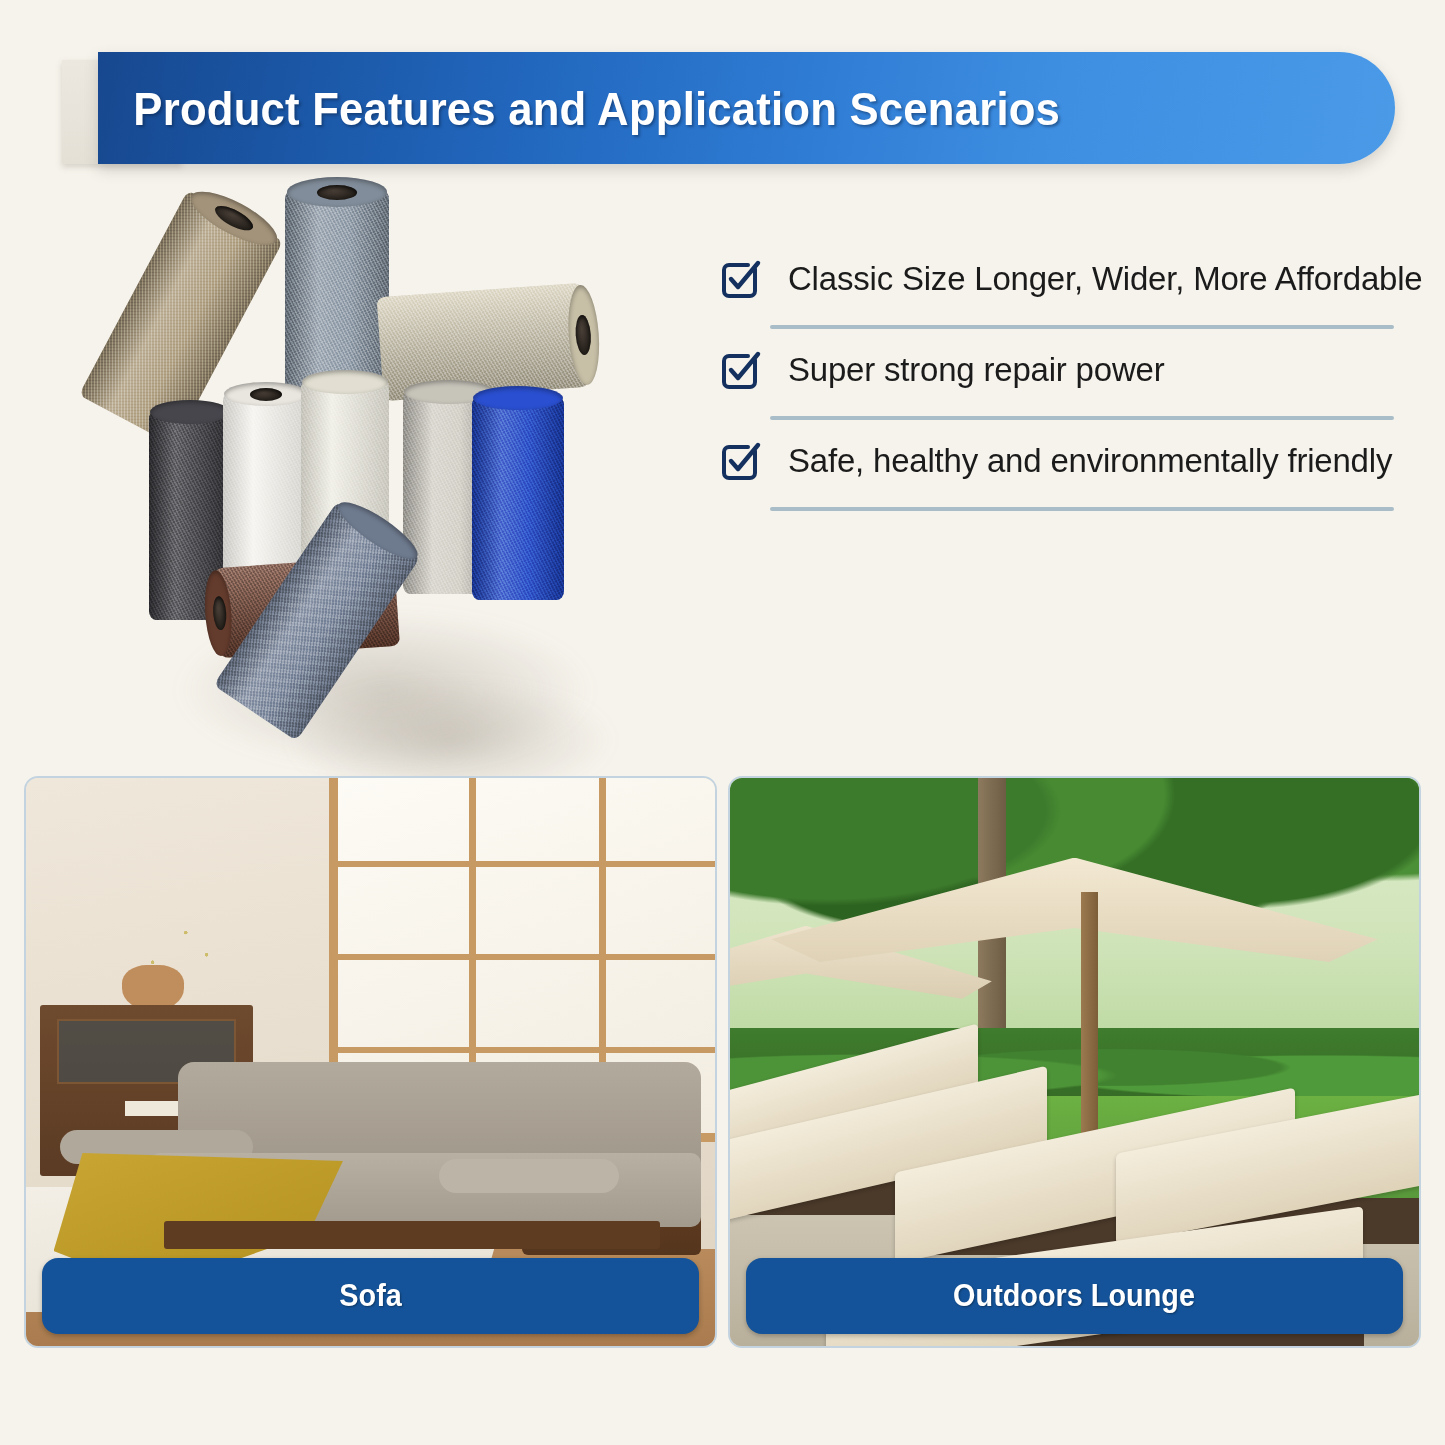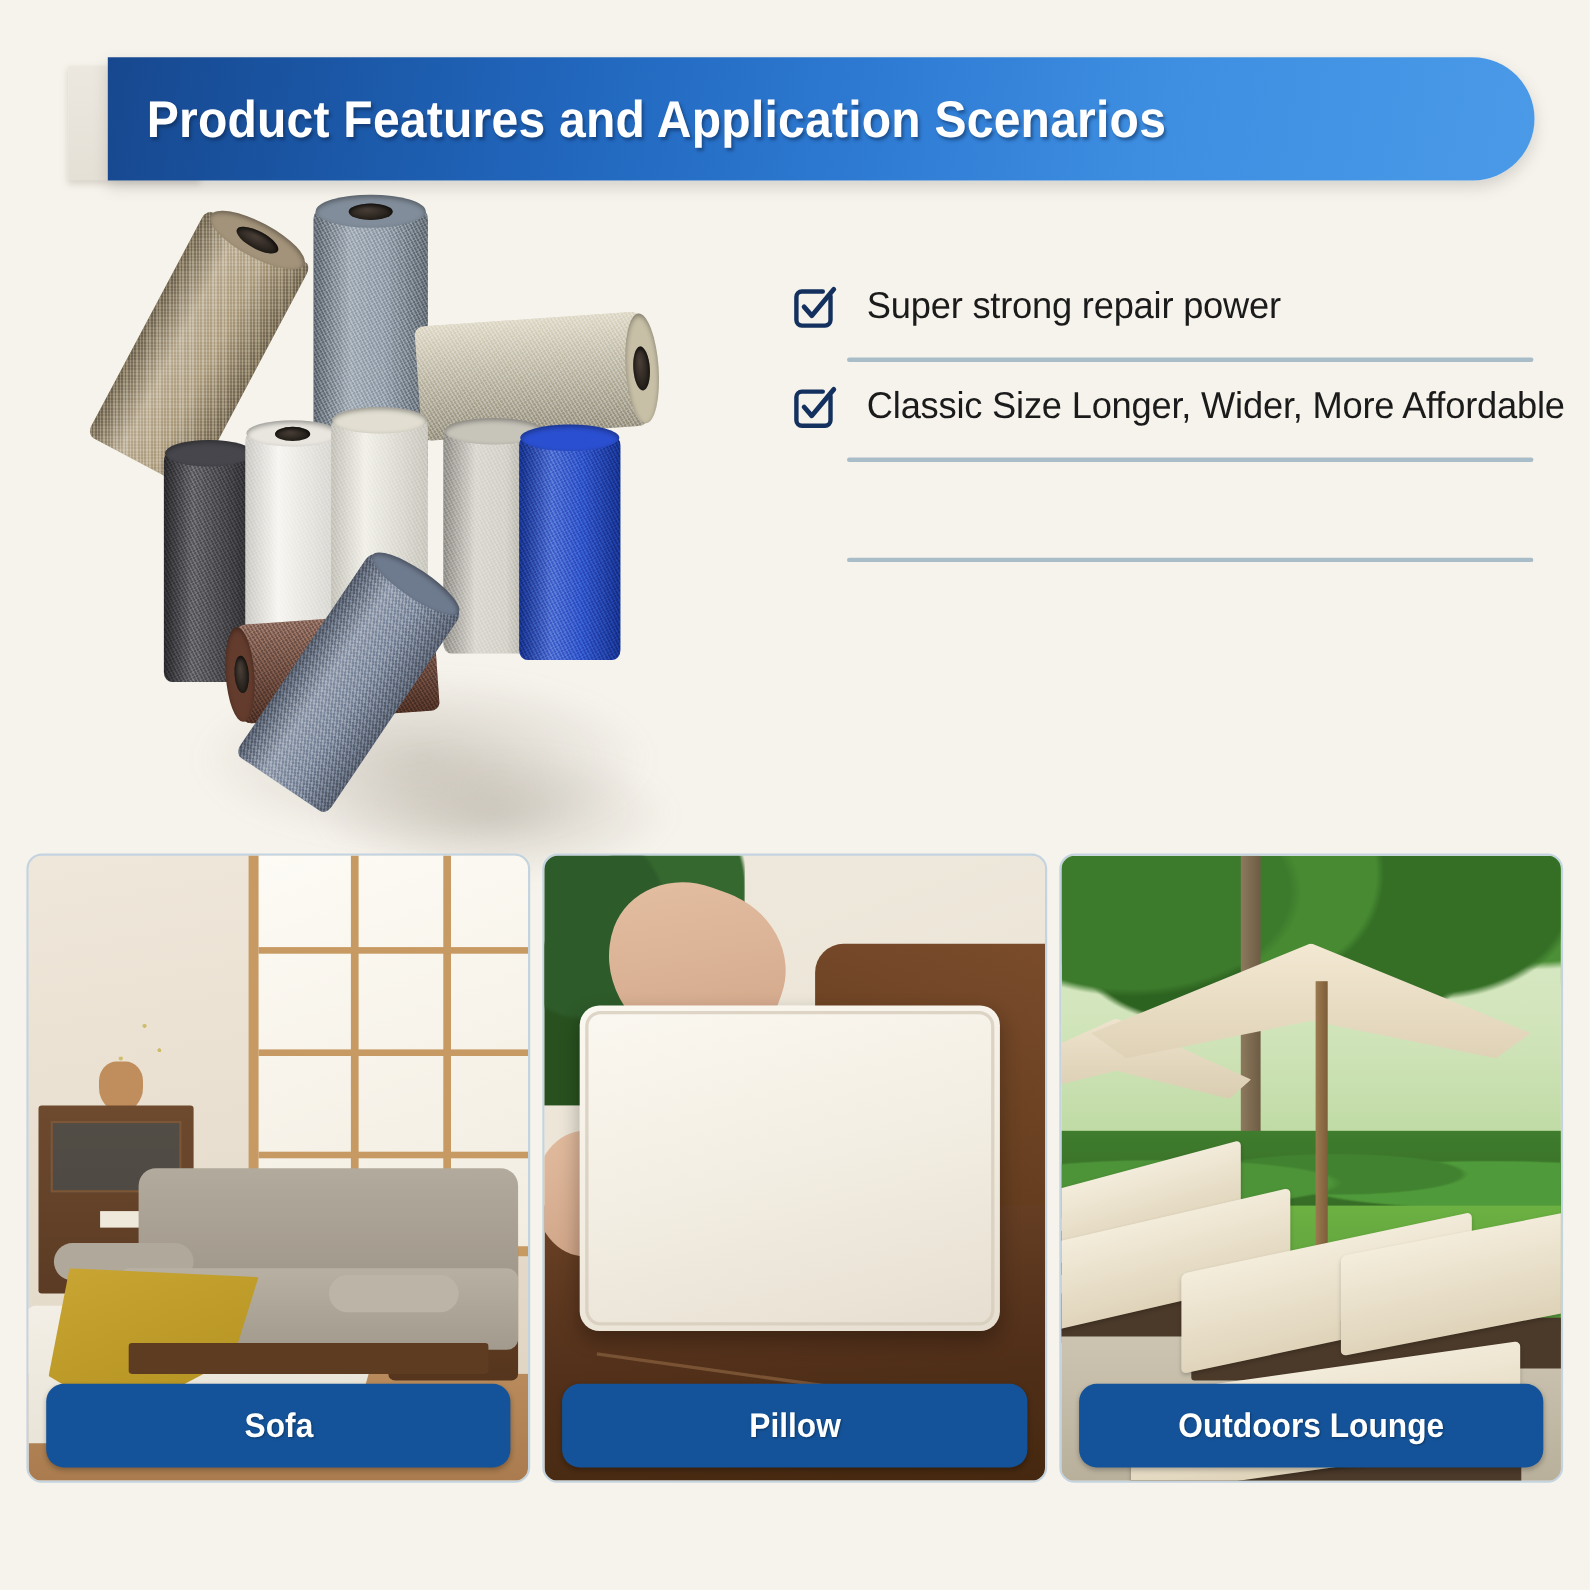--- a/index.html
+++ b/index.html
@@ -298,41 +298,50 @@
 <div class="features">
 
   <div class="feature">
     <div class="feature-row">
       <span class="chk">
         <svg viewBox="0 0 44 44" width="44" height="44">
           <path d="M37 12 V34 a5 5 0 0 1 -5 5 H11 a5 5 0 0 1 -5 -5 V13 a5 5 0 0 1 5 -5 H30" fill="none" stroke="#14305e" stroke-width="4" stroke-linecap="round"></path>
           <path d="M13 22 L20 30 L40 6" fill="none" stroke="#14305e" stroke-width="4.4" stroke-linecap="round" stroke-linejoin="round"></path>
         </svg>
       </span>
-      <span class="feature-text">Super strong repair power</span>
+      <span class="feature-text">Classic Size Longer, Wider, More Affordable</span>
     </div>
     <div class="feature-rule"></div>
   </div>
 
   <div class="feature">
     <div class="feature-row">
       <span class="chk">
         <svg viewBox="0 0 44 44" width="44" height="44">
           <path d="M37 12 V34 a5 5 0 0 1 -5 5 H11 a5 5 0 0 1 -5 -5 V13 a5 5 0 0 1 5 -5 H30" fill="none" stroke="#14305e" stroke-width="4" stroke-linecap="round"></path>
           <path d="M13 22 L20 30 L40 6" fill="none" stroke="#14305e" stroke-width="4.4" stroke-linecap="round" stroke-linejoin="round"></path>
         </svg>
       </span>
-      <span class="feature-text">Classic Size Longer, Wider, More Affordable</span>
+      <span class="feature-text">Super strong repair power</span>
     </div>
     <div class="feature-rule"></div>
   </div>
 
 
 
   <div class="feature">
+    <div class="feature-row">
+      <span class="chk">
+        <svg viewBox="0 0 44 44" width="44" height="44">
+          <path d="M37 12 V34 a5 5 0 0 1 -5 5 H11 a5 5 0 0 1 -5 -5 V13 a5 5 0 0 1 5 -5 H30" fill="none" stroke="#14305e" stroke-width="4" stroke-linecap="round"></path>
+          <path d="M13 22 L20 30 L40 6" fill="none" stroke="#14305e" stroke-width="4.4" stroke-linecap="round" stroke-linejoin="round"></path>
+        </svg>
+      </span>
+      <span class="feature-text">Safe, healthy and environmentally friendly</span>
+    </div>
     <div class="feature-rule"></div>
   </div>
 
 </div>
 
 <div class="cards">
 
   <div class="card">
     <div class="photo">
       <div class="s1-wall"></div>
@@ -355,37 +364,20 @@
       <div class="s1-sofa-seat"></div>
       <div class="s1-bolster2"></div>
       <div class="s1-throw"></div>
       <div class="s1-base"></div>
     </div>
     <div class="caption">
       <span class="caption-text">Sofa</span>
     </div>
   </div>
 
-  <div class="card">
-    <div class="photo">
-      <div class="s2-wall"></div>
-      <div class="s2-plant"></div>
-      <div class="s2-leather-back"></div>
-      <div class="s2-leather"></div>
-      <div class="s2-seam"></div>
-      <div class="s2-hand1"></div>
-      <div class="s2-hand2"></div>
-      <div class="s2-pillow">
-          <div class="s2-pillow-edge"></div>
-        </div>
-    </div>
-    <div class="caption">
-      <span class="caption-text">Pillow</span>
-    </div>
-  </div>
 
 
   <div class="card">
     <div class="photo">
       <div class="s4-sky"></div>
       <div class="s4-palms"></div>
       <div class="s4-trunk"></div>
       <div class="s4-hedge"></div>
       <div class="s4-lawn"></div>
       <div class="s4-deck"></div>

